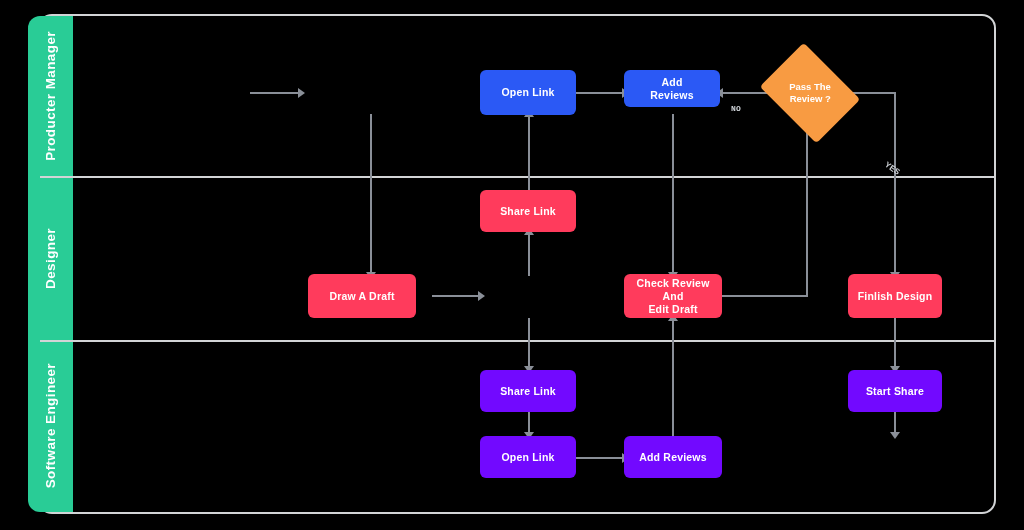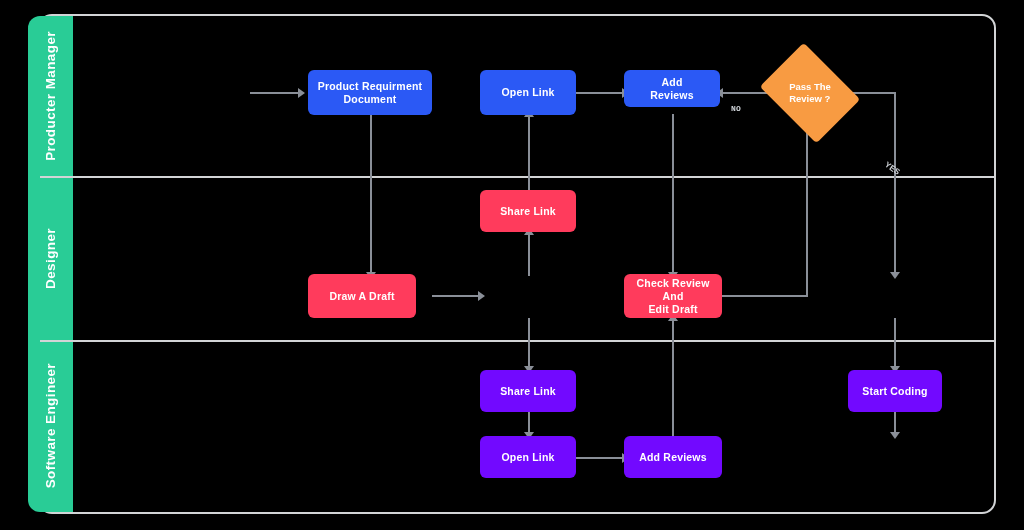--- a/index.html
+++ b/index.html
@@ -94,21 +94,21 @@
     background: #F89B42;
     transform: rotate(45deg);
     border-radius: 4px;
   }
   .diamond-label {
     position: relative;
     color: #ffffff;
     font-size: 9.5px;
     font-weight: bold;
     line-height: 12px;
-    text-align: left;
+    text-align: right;
     white-space: pre-line;
   }
 
   
   .conn {
     position: absolute;
     background: #8a8f98;
   }
   .conn.h { height: 2px; }
   .conn.v { width: 2px; }
@@ -200,24 +200,20 @@
   <div class="conn v" style="left:672px;top:318px;height:120px;"></div>
   <div class="arrow up" style="left:668px;top:314px;"></div>
 
   <div class="conn v" style="left:894px;top:318px;height:52px;"></div>
   <div class="arrow down" style="left:890px;top:366px;"></div>
 
   <div class="conn v" style="left:894px;top:412px;height:24px;"></div>
   <div class="arrow down" style="left:890px;top:432px;"></div>
 
 
-  <div class="node blue" style="left:308px;top:70px;width:124px;height:45px;">
-    <span style="white-space:pre-line;">Product Requirment
-Document</span>
-  </div>
 
   <div class="node blue" style="left:480px;top:70px;width:96px;height:45px;">
     <span>Open Link</span>
   </div>
 
   <div class="node blue" style="left:624px;top:70px;width:96px;height:37px;">
     <span style="white-space:pre-line;">Add
 Reviews</span>
   </div>
 
@@ -234,31 +230,34 @@
   <div class="node red" style="left:308px;top:274px;width:108px;height:44px;">
     <span>Draw A Draft</span>
   </div>
 
 
   <div class="node red" style="left:624px;top:274px;width:98px;height:44px;">
     <span style="white-space:pre-line;">Check Review And
 Edit Draft</span>
   </div>
 
+  <div class="node red" style="left:848px;top:274px;width:94px;height:44px;">
+    <span>Finlish Design</span>
+  </div>
 
   <div class="node purple" style="left:480px;top:370px;width:96px;height:42px;">
     <span>Share Link</span>
   </div>
 
   <div class="node purple" style="left:480px;top:436px;width:96px;height:42px;">
     <span>Open Link</span>
   </div>
 
   <div class="node purple" style="left:624px;top:436px;width:98px;height:42px;">
     <span>Add Reviews</span>
   </div>
 
   <div class="node purple" style="left:848px;top:370px;width:94px;height:42px;">
-    <span>Start Coding</span>
+    <span>Start Share</span>
   </div>
 
 
 </div>
 
 </body></html>

